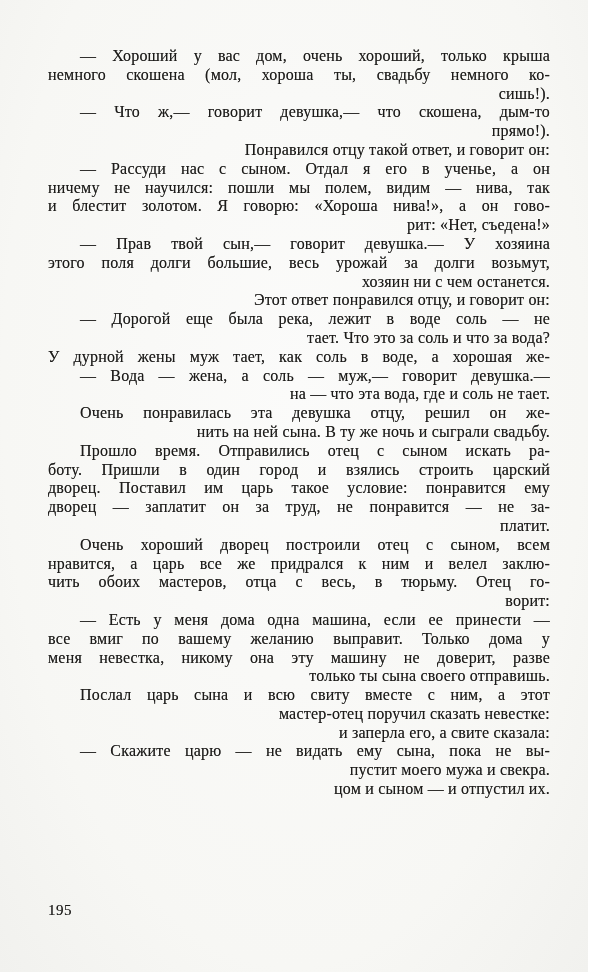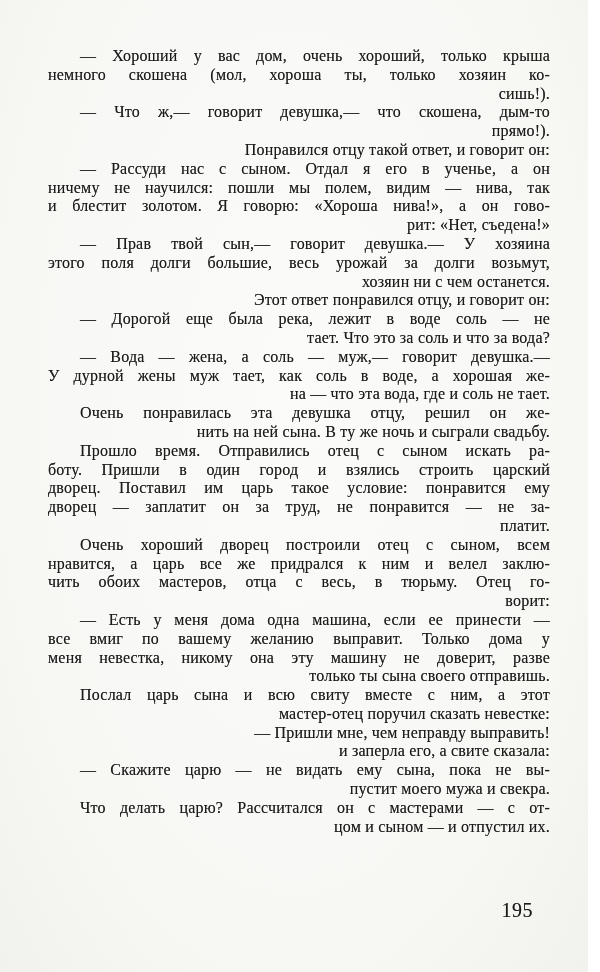--- a/index.html
+++ b/index.html
@@ -41,70 +41,68 @@
   }
   
   .in {
     text-indent: 32px;
   }
   .folio {
     position: absolute;
     top: 901px;
     left: 48px;
     width: 485px;
-    text-align: right;
-    font-size: 20px;
+    text-align: left;
+    font-size: 15px;
     line-height: 18px;
     letter-spacing: 0.5px;
     color: #1d1c1a;
     text-shadow: 0 0 0.4px rgba(20,20,20,0.55);
   }
 </style>
 </head>
 <body>
 
 <div class="page">
   <div class="text-block">
     <div class="ln in j">— Хороший у вас дом, очень хороший, только крыша</div>
-    <div class="ln j">немного скошена (мол, хороша ты, только хозяин ко-</div>
+    <div class="ln j">немного скошена (мол, хороша ты, свадьбу немного ко-</div>
     <div class="ln l">сишь!).</div>
     <div class="ln in j">— Что ж,— говорит девушка,— что скошена, дым-то</div>
     <div class="ln l">прямо!).</div>
     <div class="ln in l">Понравился отцу такой ответ, и говорит он:</div>
     <div class="ln in j">— Рассуди нас с сыном. Отдал я его в ученье, а он</div>
     <div class="ln j">ничему не научился: пошли мы полем, видим — нива, так</div>
     <div class="ln j">и блестит золотом. Я говорю: «Хороша нива!», а он гово-</div>
     <div class="ln l">рит: «Нет, съедена!»</div>
     <div class="ln in j">— Прав твой сын,— говорит девушка.— У хозяина</div>
     <div class="ln j">этого поля долги большие, весь урожай за долги возьмут,</div>
     <div class="ln l">хозяин ни с чем останется.</div>
     <div class="ln in l">Этот ответ понравился отцу, и говорит он:</div>
     <div class="ln in j">— Дорогой еще была река, лежит в воде соль — не</div>
     <div class="ln l">тает. Что это за соль и что за вода?</div>
+    <div class="ln j">У дурной жены муж тает, как соль в воде, а хорошая же-</div>
     <div class="ln in j">— Вода — жена, а соль — муж,— говорит девушка.—</div>
-    <div class="ln j">У дурной жены муж тает, как соль в воде, а хорошая же-</div>
     <div class="ln l">на — что эта вода, где и соль не тает.</div>
     <div class="ln in j">Очень понравилась эта девушка отцу, решил он же-</div>
     <div class="ln l">нить на ней сына. В ту же ночь и сыграли свадьбу.</div>
     <div class="ln in j">Прошло время. Отправились отец с сыном искать ра-</div>
     <div class="ln j">боту. Пришли в один город и взялись строить царский</div>
     <div class="ln j">дворец. Поставил им царь такое условие: понравится ему</div>
     <div class="ln j">дворец — заплатит он за труд, не понравится — не за-</div>
     <div class="ln l">платит.</div>
     <div class="ln in j">Очень хороший дворец построили отец с сыном, всем</div>
     <div class="ln j">нравится, а царь все же придрался к ним и велел заклю-</div>
     <div class="ln j">чить обоих мастеров, отца с весь, в тюрьму. Отец го-</div>
     <div class="ln l">ворит:</div>
     <div class="ln in j">— Есть у меня дома одна машина, если ее принести —</div>
     <div class="ln j">все вмиг по вашему желанию выправит. Только дома у</div>
     <div class="ln j">меня невестка, никому она эту машину не доверит, разве</div>
     <div class="ln l">только ты сына своего отправишь.</div>
     <div class="ln in j">Послал царь сына и всю свиту вместе с ним, а этот</div>
     <div class="ln l">мастер-отец поручил сказать невестке:</div>
-    <div class="ln in l">— Пришли мне, чем неправду выправить!</div>
     <div class="ln l">и заперла его, а свите сказала:</div>
     <div class="ln in j">— Скажите царю — не видать ему сына, пока не вы-</div>
     <div class="ln l">пустит моего мужа и свекра.</div>
-    <div class="ln in j">Что делать царю? Рассчитался он с мастерами — с от-</div>
     <div class="ln l">цом и сыном — и отпустил их.</div>
   </div>
   <div class="folio">195</div>
 </div>
 
 </body></html>

